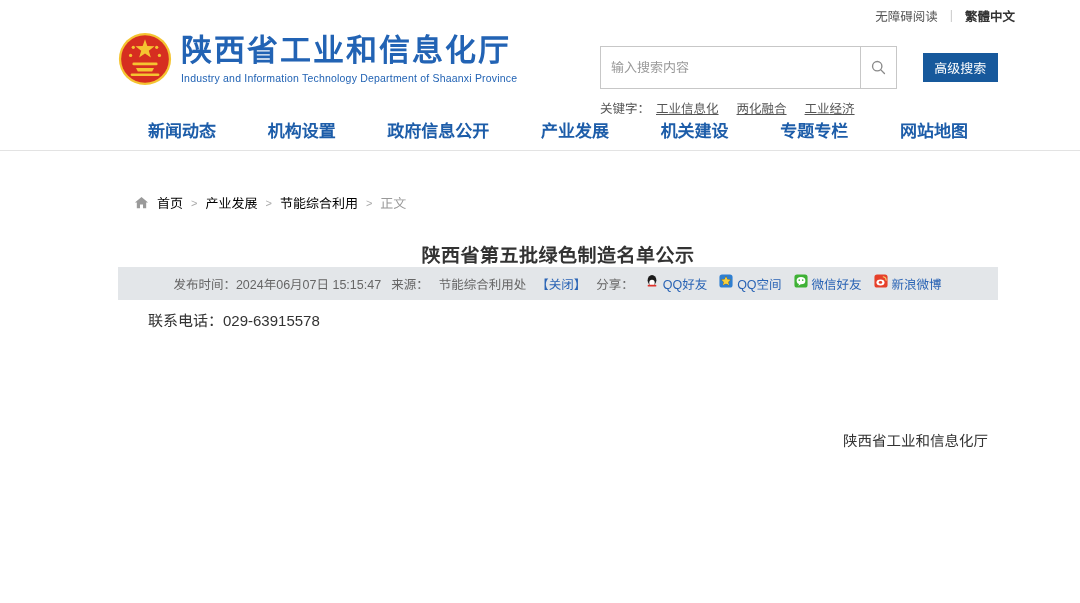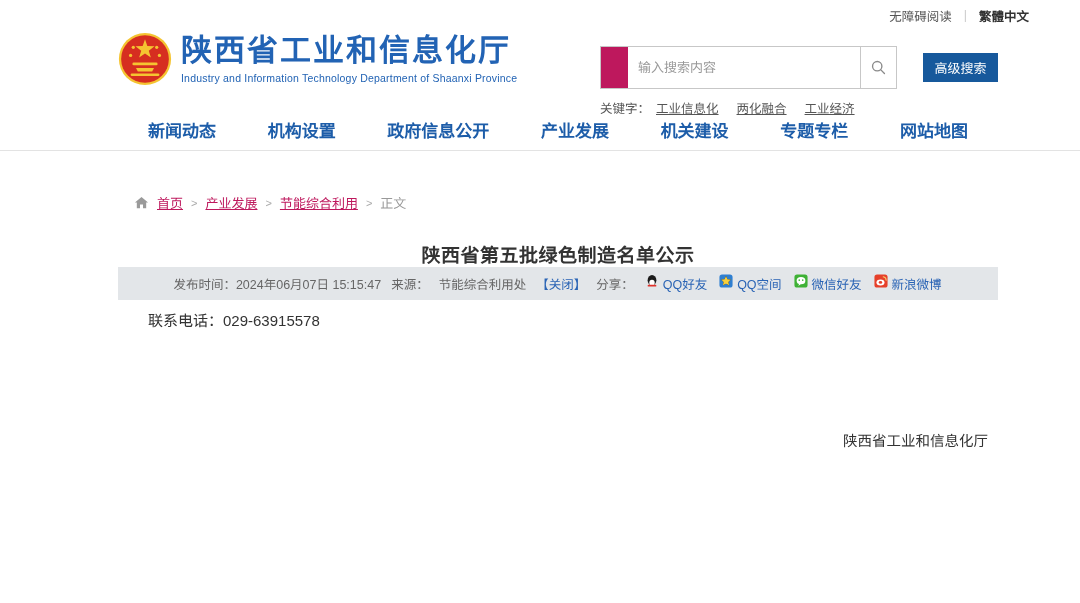--- a/index.html
+++ b/index.html
@@ -2,39 +2,39 @@
 <html lang="zh-CN"><head>
 <meta charset="utf-8">
 <style>
   * { margin:0; padding:0; box-sizing:border-box; }
   html,body { width:1080px; height:603px; background:#fff; overflow:hidden;
     font-family:"Liberation Sans","DejaVu Sans",sans-serif; }
   a { text-decoration:none; cursor:pointer; }
 
   
   .topbar { height:30px; display:flex; justify-content:flex-end; align-items:center;
-    padding-right:51px; font-size:12.5px; color:#666; }
+    padding-right:65px; font-size:12.5px; color:#666; }
   .topbar .t-link { color:#555; }
   .topbar .t-sep { margin:0 12px; color:#ccc; }
   .topbar .t-bold { font-weight:bold; color:#333; }
 
   
   .header { width:880px; margin-left:118px; height:78px; display:flex;
     justify-content:space-between; align-items:flex-start; }
   .brand { display:flex; align-items:center; margin-top:2px; }
   .emblem { width:54px; height:54px; flex:0 0 54px; }
   .brand-text { margin-left:9px; }
   .site-title { font-size:31px; font-weight:bold; color:#2263b4; letter-spacing:2px;
     line-height:1.1; }
   .site-sub { font-size:10.5px; color:#2263b4; margin-top:4px; letter-spacing:0.2px; }
 
   .search-wrap { width:398px; margin-top:16px; }
   .search-row { display:flex; align-items:center; }
   .search-box { display:flex; align-items:stretch; width:315px; height:43px;
-    border:1px solid #c7c7c7; background:#be185d;padding-left:27px; }
+    border:1px solid #c7c7c7; background:#fca5a5; }
   .search-box input { border:none; outline:none; flex:1; padding:0 10px;
     font-size:13px; color:#333; font-family:inherit; }
   .search-box input::placeholder { color:#999; }
   .mag-btn { width:36px; border-left:1px solid #c7c7c7; display:flex;
     align-items:center; justify-content:center; background:#fff; cursor:pointer; }
   .adv-btn { margin-left:26px; width:80px; height:29px; background:#17599c;
     color:#fff; font-size:13px; border:none; cursor:pointer; font-family:Liberation Serif, serif; }
   .kw-row { display:flex; align-items:center; margin-top:9px; font-size:12.5px; color:#555; }
   .kw-row .kw-label { margin-right:6px; }
   .kw-row a { color:#555; text-decoration:underline; margin-right:18px; }
@@ -42,21 +42,21 @@
   
   .nav { border-bottom:1px solid #e3e3e3; }
   .nav-inner { width:880px; margin-left:118px; height:42px; display:flex;
     justify-content:space-between; align-items:center; padding:0 30px 0 30px; }
   .nav-item { font-size:17px; font-weight:bold; color:#1d5da9; }
 
   
   .content { width:880px; margin-left:118px; }
   .breadcrumb { margin-top:42px; display:flex; align-items:center; gap:8px;
     font-size:13px; color:#999; padding-left:16px; }
-  .breadcrumb a { color:#be185d;text-decoration:underline; }
+  .breadcrumb a { color:#000000; }
   .crumb-sep { color:#aaa; font-size:11px; }
 
   .article-title { text-align:center; font-size:19px; font-weight:bold; color:#333;
     margin-top:28px; letter-spacing:0.5px; }
 
   .meta-bar { height:33px; background:#e3e6e9; display:flex;
     align-items:center; justify-content:center; font-size:12.5px; color:#666; }
   .meta-bar .mi { margin:0 5px; white-space:nowrap; }
   .meta-bar .blue { color:#2a64b5; }
   .share-link { display:inline-flex; gap:4px; color:#2a64b5; margin:0 6px; }

